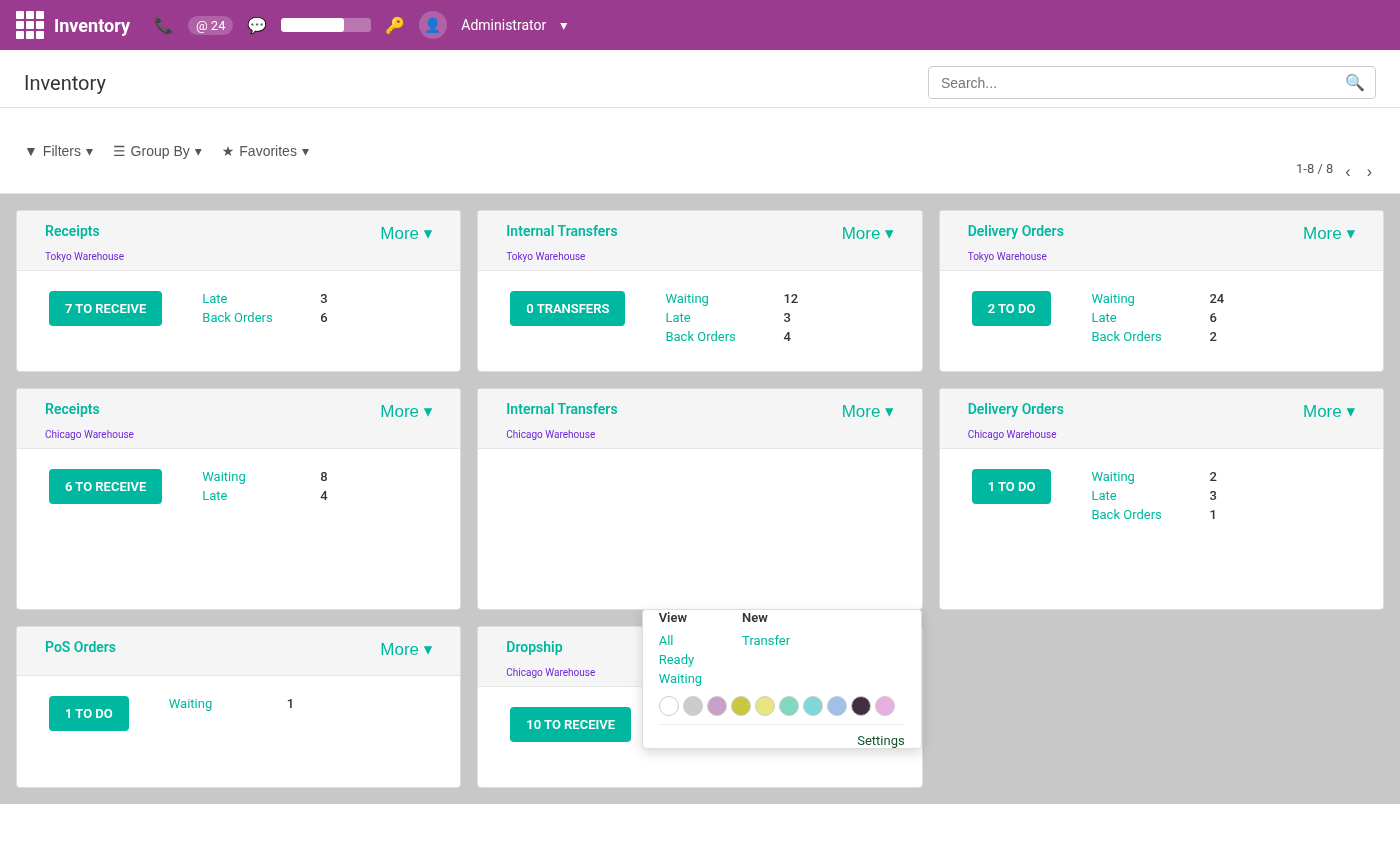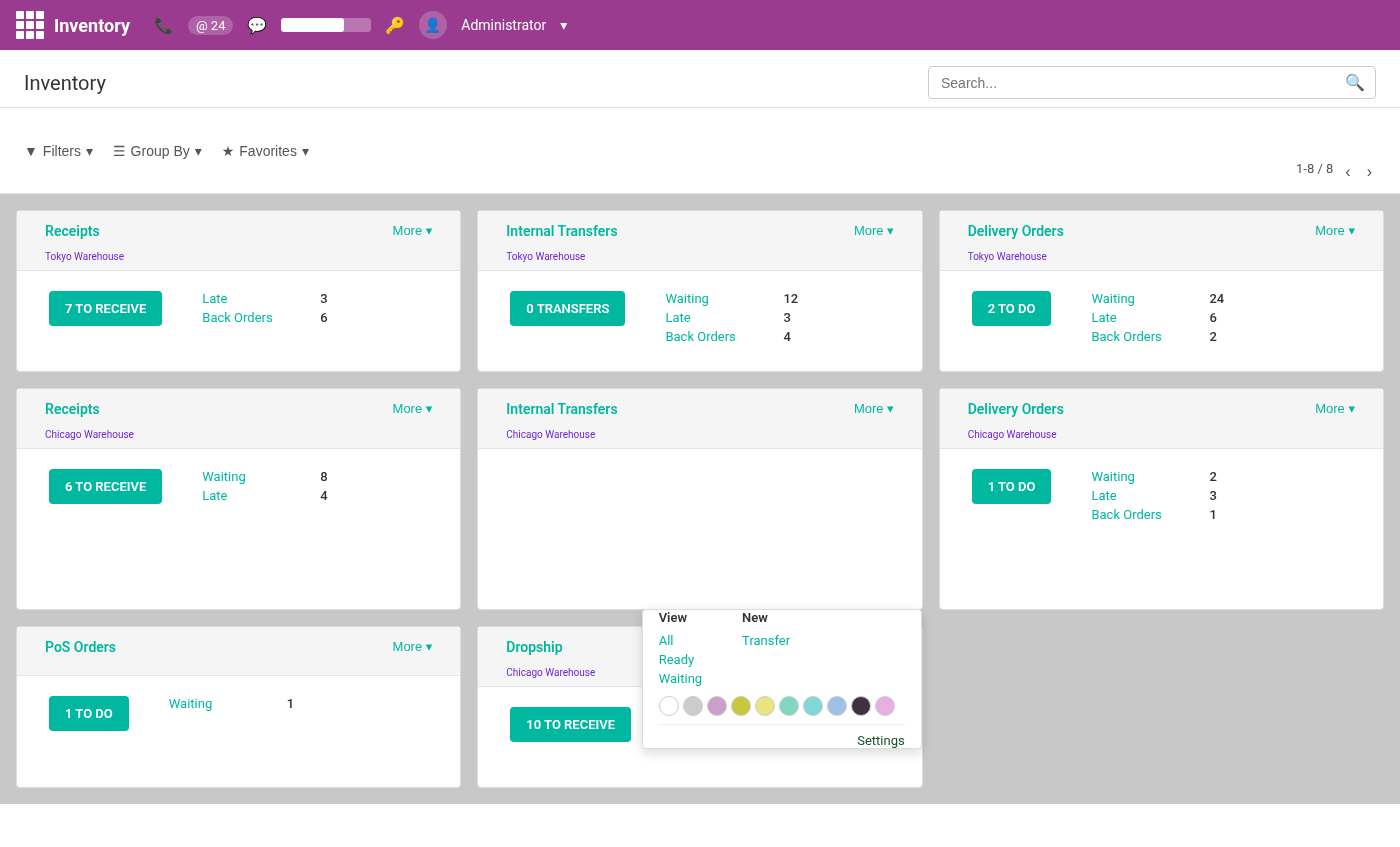--- a/index.html
+++ b/index.html
@@ -36,21 +36,21 @@
     .toolbar { display: flex; align-items: center; justify-content: space-between; padding: 10px 24px; border-bottom: 1px solid #e0e0e0; background: white; }
     .toolbar-left { display: flex; gap: 20px; }
     .toolbar-btn { background: none; border: none; cursor: pointer; color: #555; font-size: 14px; display: flex; align-items: center; gap: 5px; }
     .toolbar-right { font-size: 13px; color: #555; display: flex; gap: 8px; margin-top: 43px; }
     .toolbar-right button { background: none; border: none; cursor: pointer; color: #555; font-size: 16px; padding: 2px 4px; }
 
     .kanban-card { background: white; border: 1px solid #ddd; border-radius: 4px; overflow: visible; position: relative; }
     .kanban-card-header { background: #f5f5f5; padding: 12px 28px 8px; border-bottom: 1px solid #e5e5e5; display: flex; align-items: flex-start; justify-content: space-between; }
     .kanban-card-title { font-size: 14px; font-weight: 600; color: #00b89f; }
     .kanban-card-subtitle { font-size: 10px; color: #6d28d9; margin-top: 12px; }
-    .more-btn { background: none; border: none; cursor: pointer; color: #00b89f; font-size: 13px; display: flex; align-items: center; gap: 3px; white-space: nowrap; }
+    .more-btn { background: none; border: none; cursor: pointer; color: #00b89f; font-size: 17px; display: flex; align-items: center; gap: 3px; white-space: nowrap; }
 
     .kanban-card-body { padding: 20px 32px; display: flex; align-items: flex-start; gap: 30px; min-height: 100px; }
     .main-badge { background: #00b89f; color: white; font-size: 13px; font-weight: 600; padding: 10px 16px; border-radius: 4px; white-space: nowrap; cursor: pointer; }
     .stats { display: flex; flex-direction: column; gap: 4px; margin-left: 10px; }
     .stat-row { display: flex; align-items: flex-end; gap: 38px; }
     .stat-label { color: #00b89f; font-size: 13px; min-width: 80px; }
     .stat-value { color: #333; font-size: 13px; font-weight: 500; }
 
     
     .dropdown-overlay { position: absolute; top: 100%; right: 0; background: white; border: 1px solid #ddd; border-radius: 4px; box-shadow: 0 4px 12px rgba(0,0,0,0.15); z-index: 100; min-width: 280px; padding: 0 16px; }

